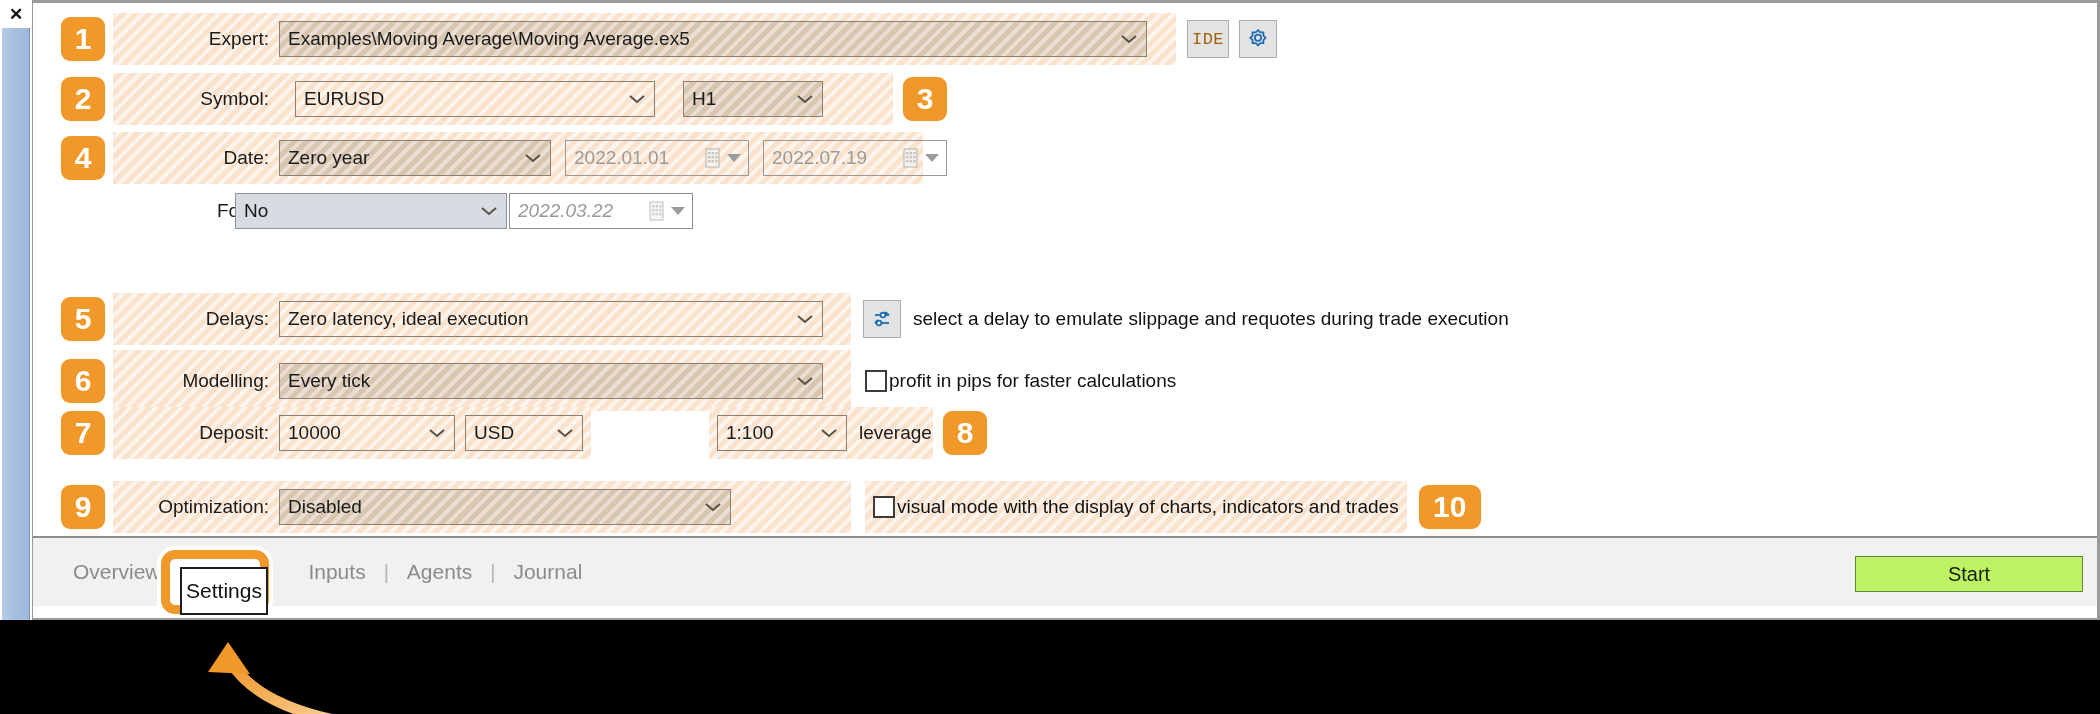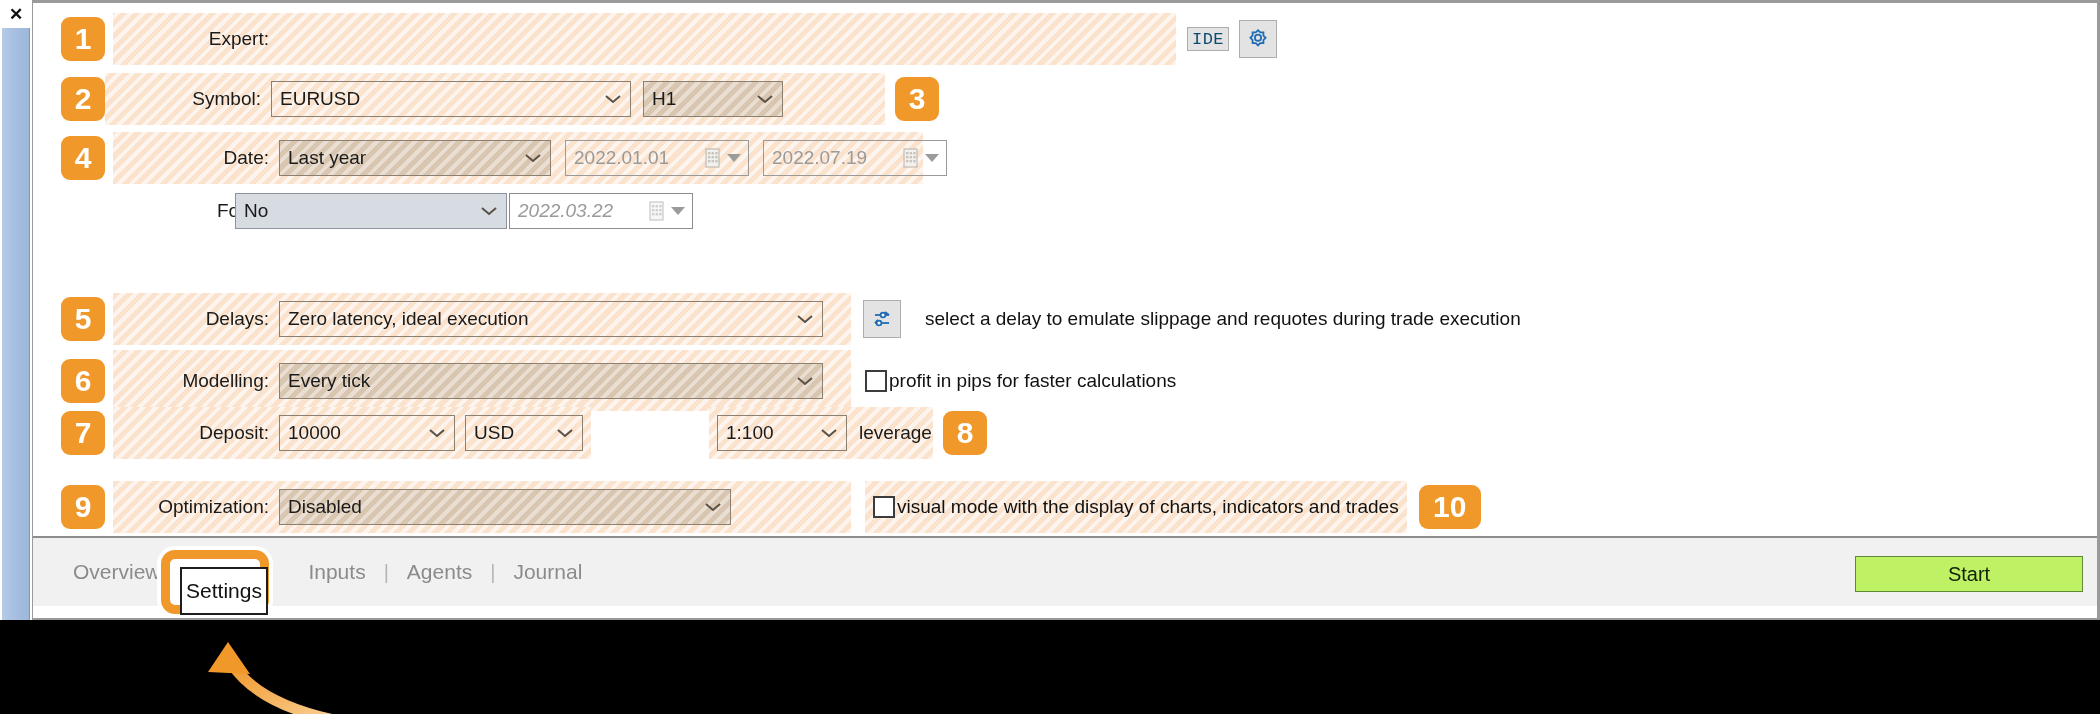--- a/index.html
+++ b/index.html
@@ -157,25 +157,25 @@
 
   
   .iconbtn {
     width: 38px; height: 38px;
     background: #e3e3e3;
     border: 1px solid #adadad;
     display: flex; align-items: center; justify-content: center;
     flex: none;
   }
   .idebtn {
-    width: 42px; height: 24px;
+    width: 42px; height: 38px;
     background: #e3e3e3;
     border: 1px solid #adadad;
     display: flex; align-items: center; justify-content: center;
-    color: #0c4a6e;
+    color: #a16207;
     font-size: 17px;
     font-family: "Liberation Mono", monospace;
     letter-spacing: .5px;
     flex: none;
   }
 
   .helptext { font-size: 19px; color: #111; white-space: nowrap; }
 
   
   .tabbar {
@@ -246,35 +246,43 @@
   </div>
 
   <div class="panel">
 
     <div class="form">
 
       <div class="row" style="left:28px; top:10px;">
         <div class="badge">1</div>
         <div class="hl" style="height:52px; width:1063px; margin-left:8px; display:flex; align-items:center;">
           <div class="lbl" style="width:156px;">Expert:</div>
+          <div class="fld tan" style="width:868px; margin-left:10px;">
+            <span class="val">Examples\Moving Average\Moving Average.ex5</span>
+            <span class="chev">
+              <svg width="18" height="12" viewBox="0 0 18 12">
+                  <path d="M2 3 L9 9 L16 3" stroke="#5a5146" stroke-width="2" fill="none"></path>
+                </svg>
+            </span>
+          </div>
         </div>
         <div class="idebtn" style="margin-left:11px;">IDE</div>
         <div class="iconbtn" style="margin-left:10px;">
           <svg width="24" height="24" viewBox="0 0 24 24">
             <g fill="none" stroke="#1f6cb5" stroke-width="1.8">
               <path d="M12 3.2 L14.2 5.4 L17.4 5.4 L17.4 8.6 L19.6 10.8 L17.4 13 L17.4 16.2 L14.2 16.2 L12 18.4 L9.8 16.2 L6.6 16.2 L6.6 13 L4.4 10.8 L6.6 8.6 L6.6 5.4 L9.8 5.4 Z"></path>
               <circle cx="12" cy="10.8" r="3.1"></circle>
             </g>
           </svg>
         </div>
       </div>
 
       <div class="row" style="left:28px; top:70px;">
         <div class="badge">2</div>
-        <div class="hl" style="height:52px; width:780px; display:flex; align-items:center;">
+        <div class="hl" style="height:52px; width:780px; margin-left:8px; display:flex; align-items:center;gap:16px;">
           <div class="lbl" style="width:156px;">Symbol:</div>
           <div class="fld ghost" style="width:360px; margin-left:10px;">
             <span class="val">EURUSD</span>
             <span class="chev">
               <svg width="18" height="12" viewBox="0 0 18 12">
                   <path d="M2 3 L9 9 L16 3" stroke="#5a5146" stroke-width="2" fill="none"></path>
                 </svg>
             </span>
           </div>
           <div class="fld tan" style="width:140px; margin-left:12px;">
@@ -287,21 +295,21 @@
           </div>
         </div>
         <div class="badge" style="margin-left:10px;">3</div>
       </div>
 
       <div class="row" style="left:28px; top:129px;">
         <div class="badge">4</div>
         <div class="hl" style="height:52px; width:810px; margin-left:8px; display:flex; align-items:center;">
           <div class="lbl" style="width:156px;">Date:</div>
           <div class="fld tan" style="width:272px; margin-left:10px;">
-            <span class="val">Last year</span>
+            <span class="val">Zero year</span>
             <span class="chev">
               <svg width="18" height="12" viewBox="0 0 18 12">
                   <path d="M2 3 L9 9 L16 3" stroke="#5a5146" stroke-width="2" fill="none"></path>
                 </svg>
             </span>
           </div>
           <div class="fld ghost dim" style="width:184px; margin-left:14px; border-color:#9a9a9a;">
             <span class="val">2022.01.01</span>
             <span class="calgrp">
               <svg class="calicon" viewBox="0 0 17 21">
@@ -395,21 +403,21 @@
             <g stroke="#1f6cb5" stroke-width="1.8" fill="none">
               <line x1="5" y1="8" x2="19" y2="8"></line>
               <line x1="5" y1="16" x2="19" y2="16"></line>
               <path d="M15 5 L19 8"></path>
               <path d="M8 13 L5 16"></path>
             </g>
             <circle cx="13" cy="8" r="2.4" fill="#ffffff" stroke="#1f6cb5" stroke-width="1.8"></circle>
             <circle cx="9" cy="16" r="2.4" fill="#ffffff" stroke="#1f6cb5" stroke-width="1.8"></circle>
           </svg>
         </div>
-        <div class="helptext" style="margin-left:24px;">select a delay to emulate slippage and requotes during trade execution</div>
+        <div class="helptext" style="margin-left:12px;">select a delay to emulate slippage and requotes during trade execution</div>
       </div>
 
       <div class="row" style="left:28px; top:347px;">
         <div class="badge">6</div>
         <div class="hl" style="height:61px; width:738px; margin-left:8px; display:flex; align-items:center;">
           <div class="lbl" style="width:156px;">Modelling:</div>
           <div class="fld tan" style="width:544px; margin-left:10px;">
             <span class="val">Every tick</span>
             <span class="chev">
               <svg width="18" height="12" viewBox="0 0 18 12">

